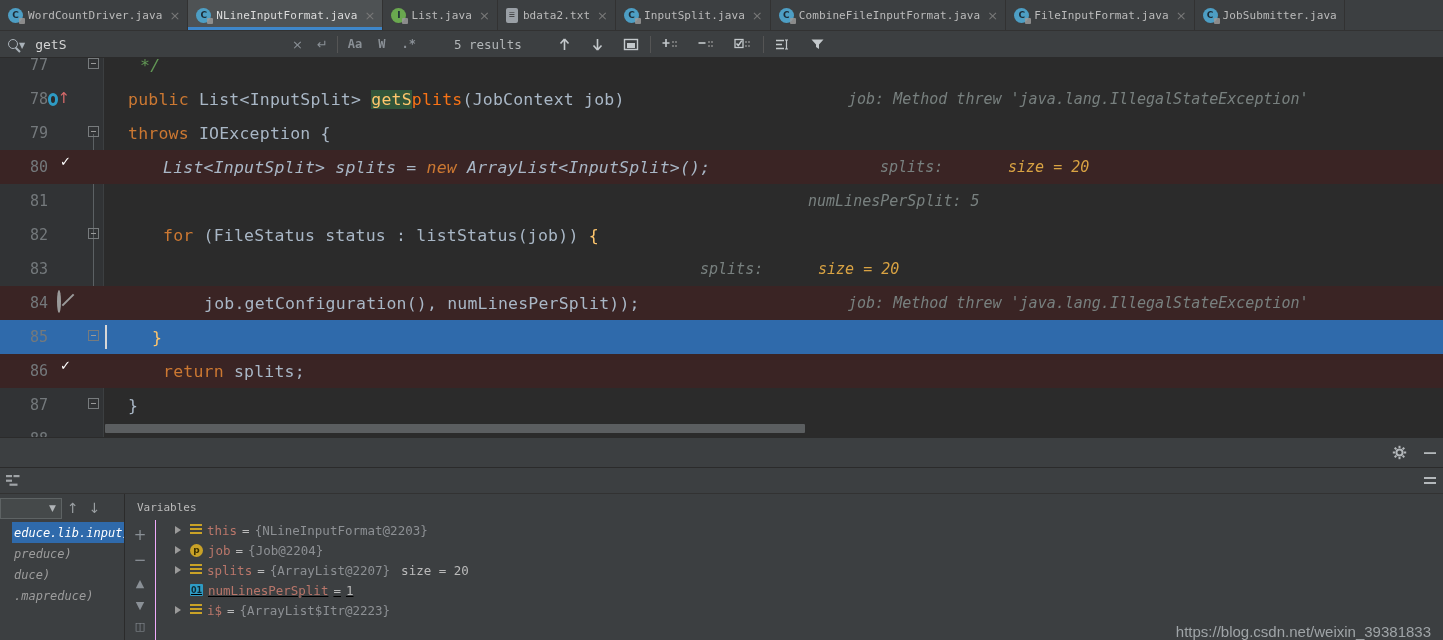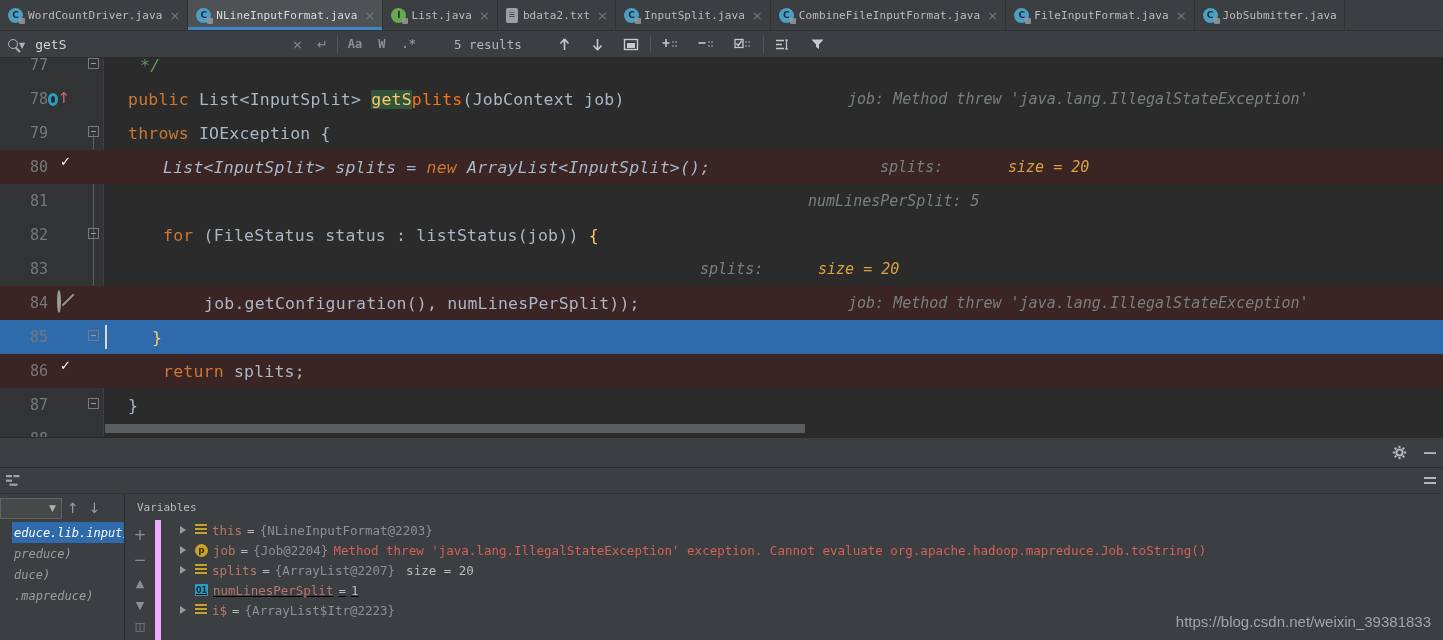--- a/index.html
+++ b/index.html
@@ -240,21 +240,21 @@
     position: absolute; left: 0; top: 26px; width: 30px; height: 120px;
     display: flex; flex-direction: column; align-items: center;
     justify-content: space-around; padding: 3px 0;
   }
   .side-btn {
     color: #8a9096; font-family: "DejaVu Sans", sans-serif; font-size: 15px;
     line-height: 1;
   }
   #vars-list {
     position: absolute; left: 30px; top: 26px; width: 1289px; height: 120px;
-    border-left: 6px solid #f0abfc;
+    border-left: 1px solid #f0abfc;
   }
   .vrow {
     height: 20px; display: flex; align-items: center; gap: 5px;
     padding-left: 18px; white-space: nowrap;
   }
   .twisty {
     width: 9px; height: 9px; flex: 0 0 auto; position: relative;
     margin-right: 2px;
   }
   .twisty::after {
@@ -298,21 +298,21 @@
   }
   .verr {
     font-family: "DejaVu Sans Mono", monospace; font-size: 12.5px;
     color: #d2605d;
   }
   .vnum {
     font-family: "DejaVu Sans Mono", monospace; font-size: 12.5px;
     color: #bbbbbb;
   }
   #watermark {
-    position: absolute; right: 12px; bottom: 10px;
+    position: absolute; right: 12px; bottom: 0;
     font-family: "Liberation Sans", sans-serif; font-size: 15px;
     color: #9fa4a7;
   }
 </style>
 </head>
 <body>
 
 <div id="tabbar">
   <div class="tab">
     <span class="ficon cls">C</span>
@@ -591,21 +591,20 @@
       <span class="veq">=</span>
       <span class="vref">{NLineInputFormat@2203}</span>
     </div>
 
     <div class="vrow">
       <span class="twisty"></span>
       <span class="vicon-param">p</span>
       <span class="vname">job</span>
       <span class="veq">=</span>
       <span class="vref">{Job@2204}</span>
-      <span class="verr">Method threw 'java.lang.IllegalStateException' exception. Cannot evaluate org.apache.hadoop.mapreduce.Job.toString()</span>
     </div>
 
     <div class="vrow">
       <span class="twisty"></span>
       <span class="vicon-obj"></span>
       <span class="vname">splits</span>
       <span class="veq">=</span>
       <span class="vref">{ArrayList@2207}</span>
       <span class="vsize">size = 20</span>
     </div>

